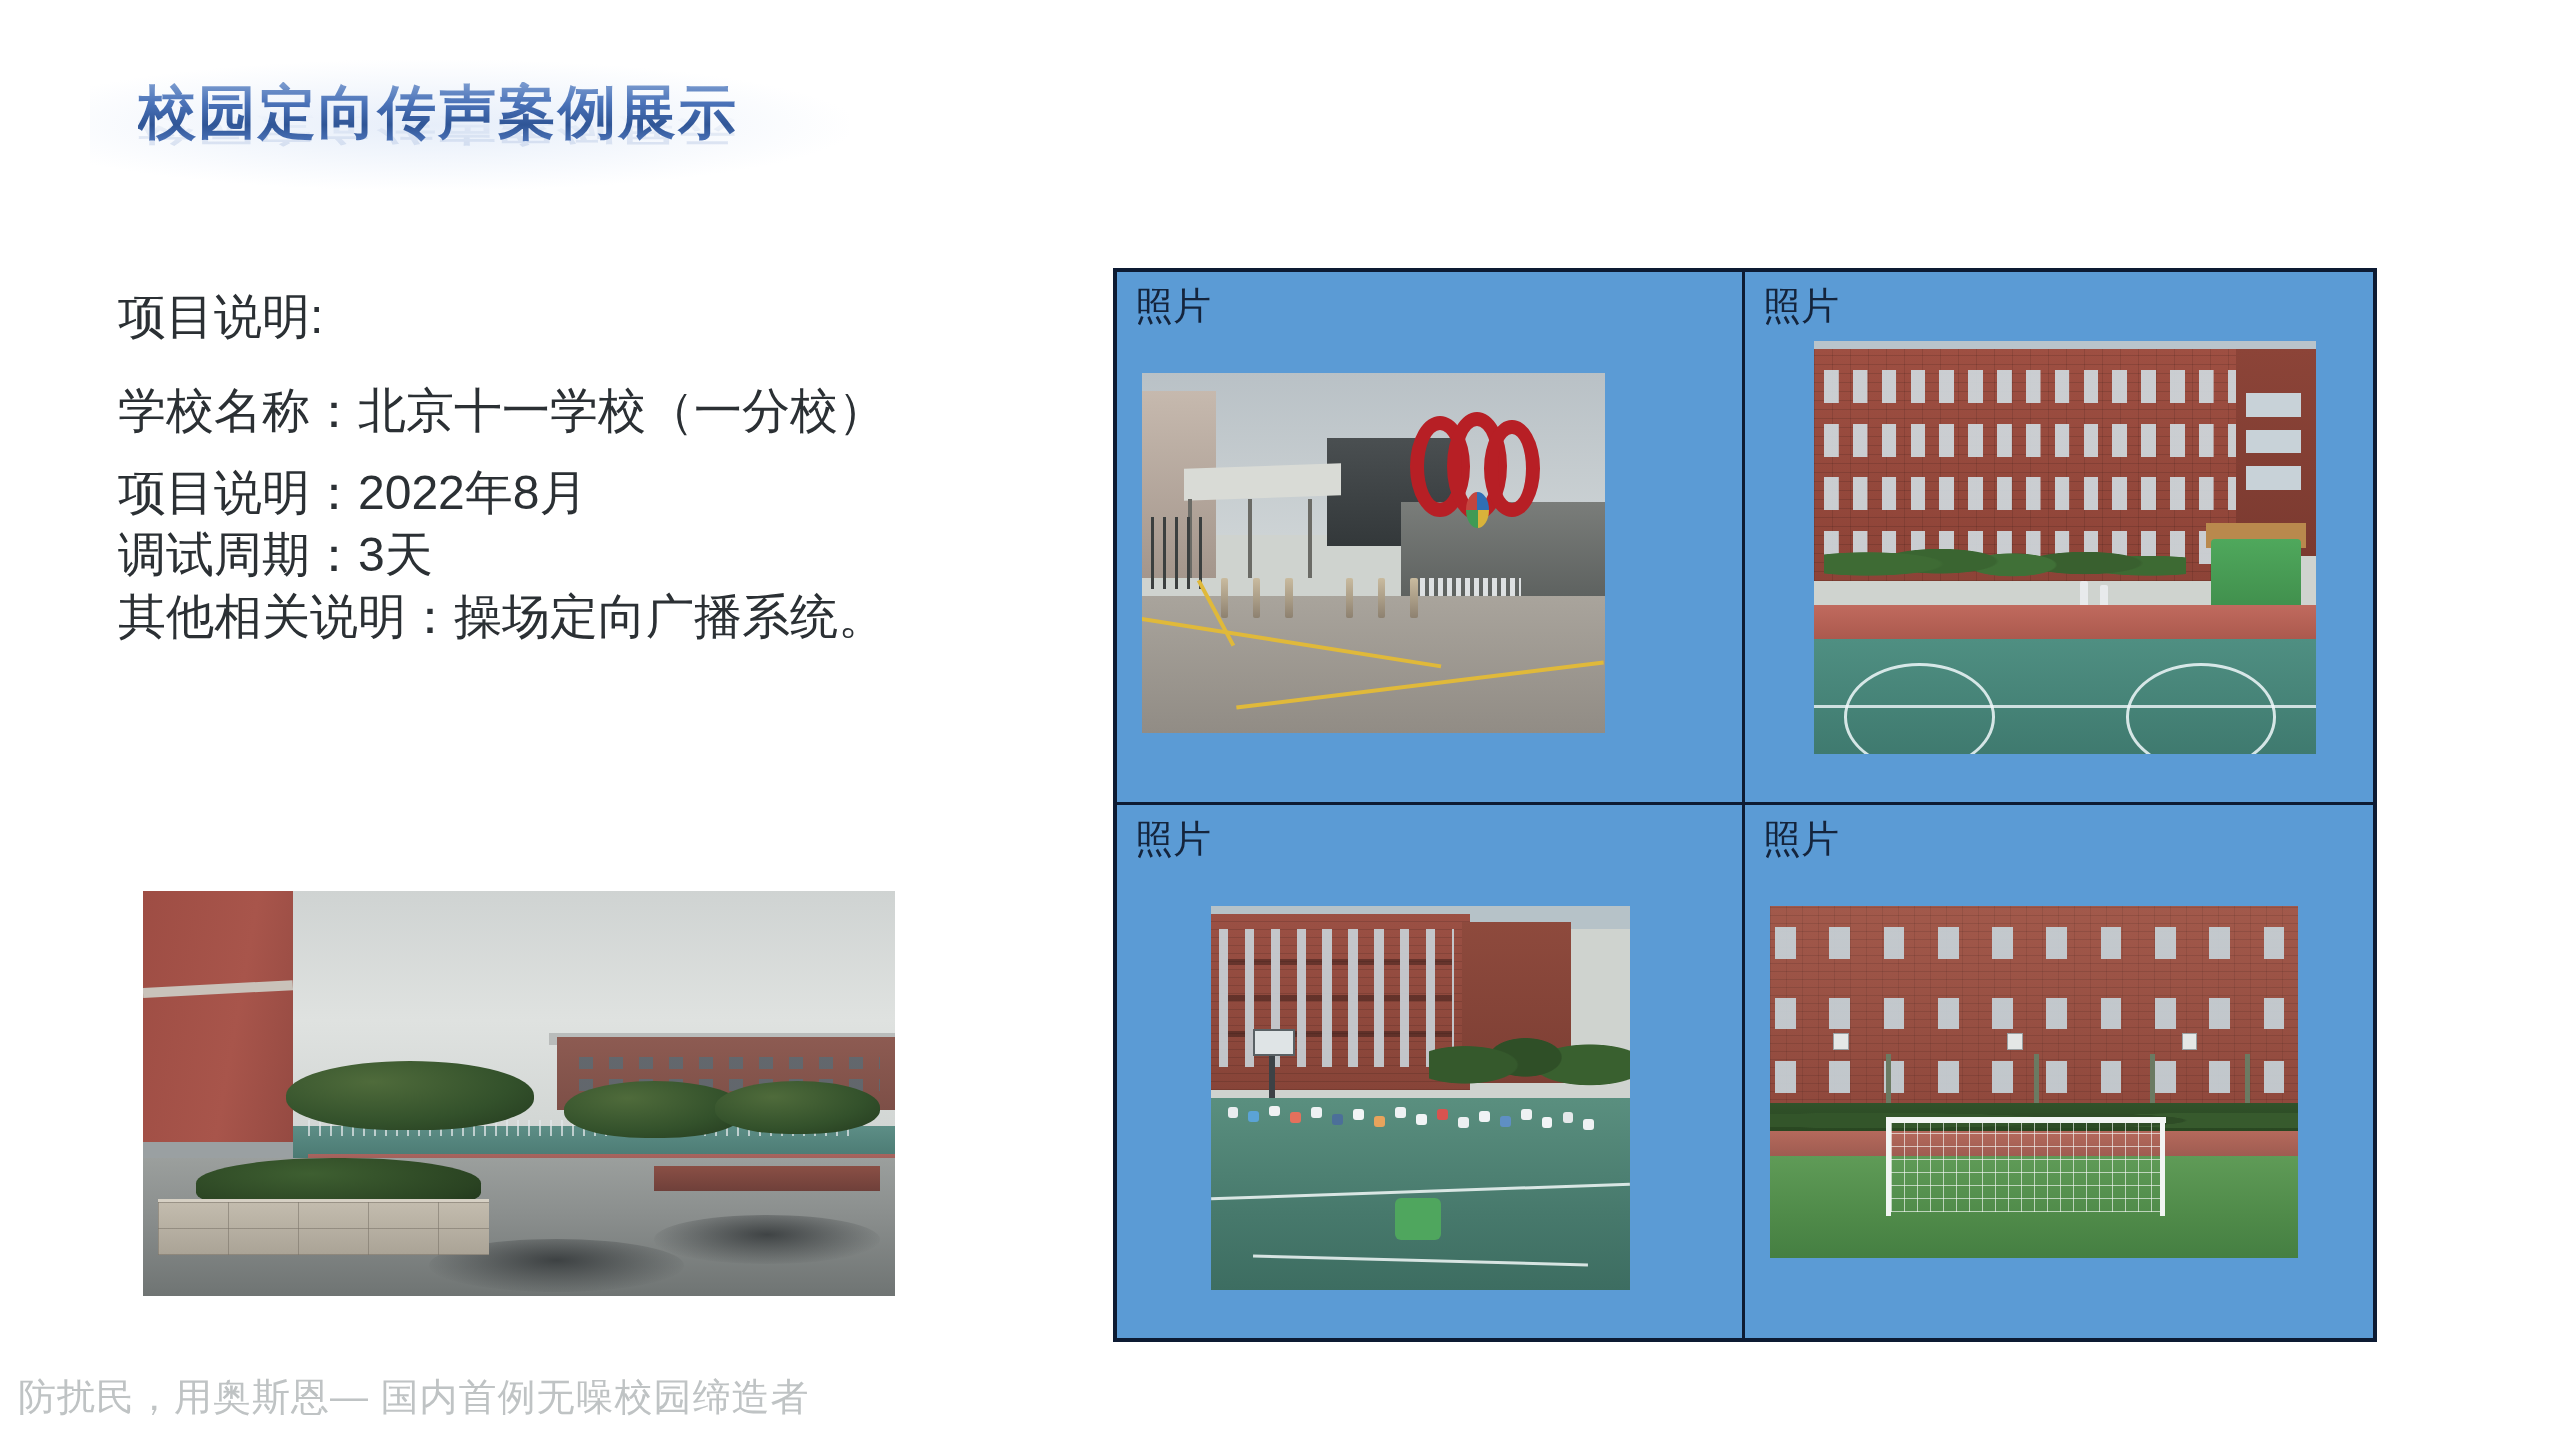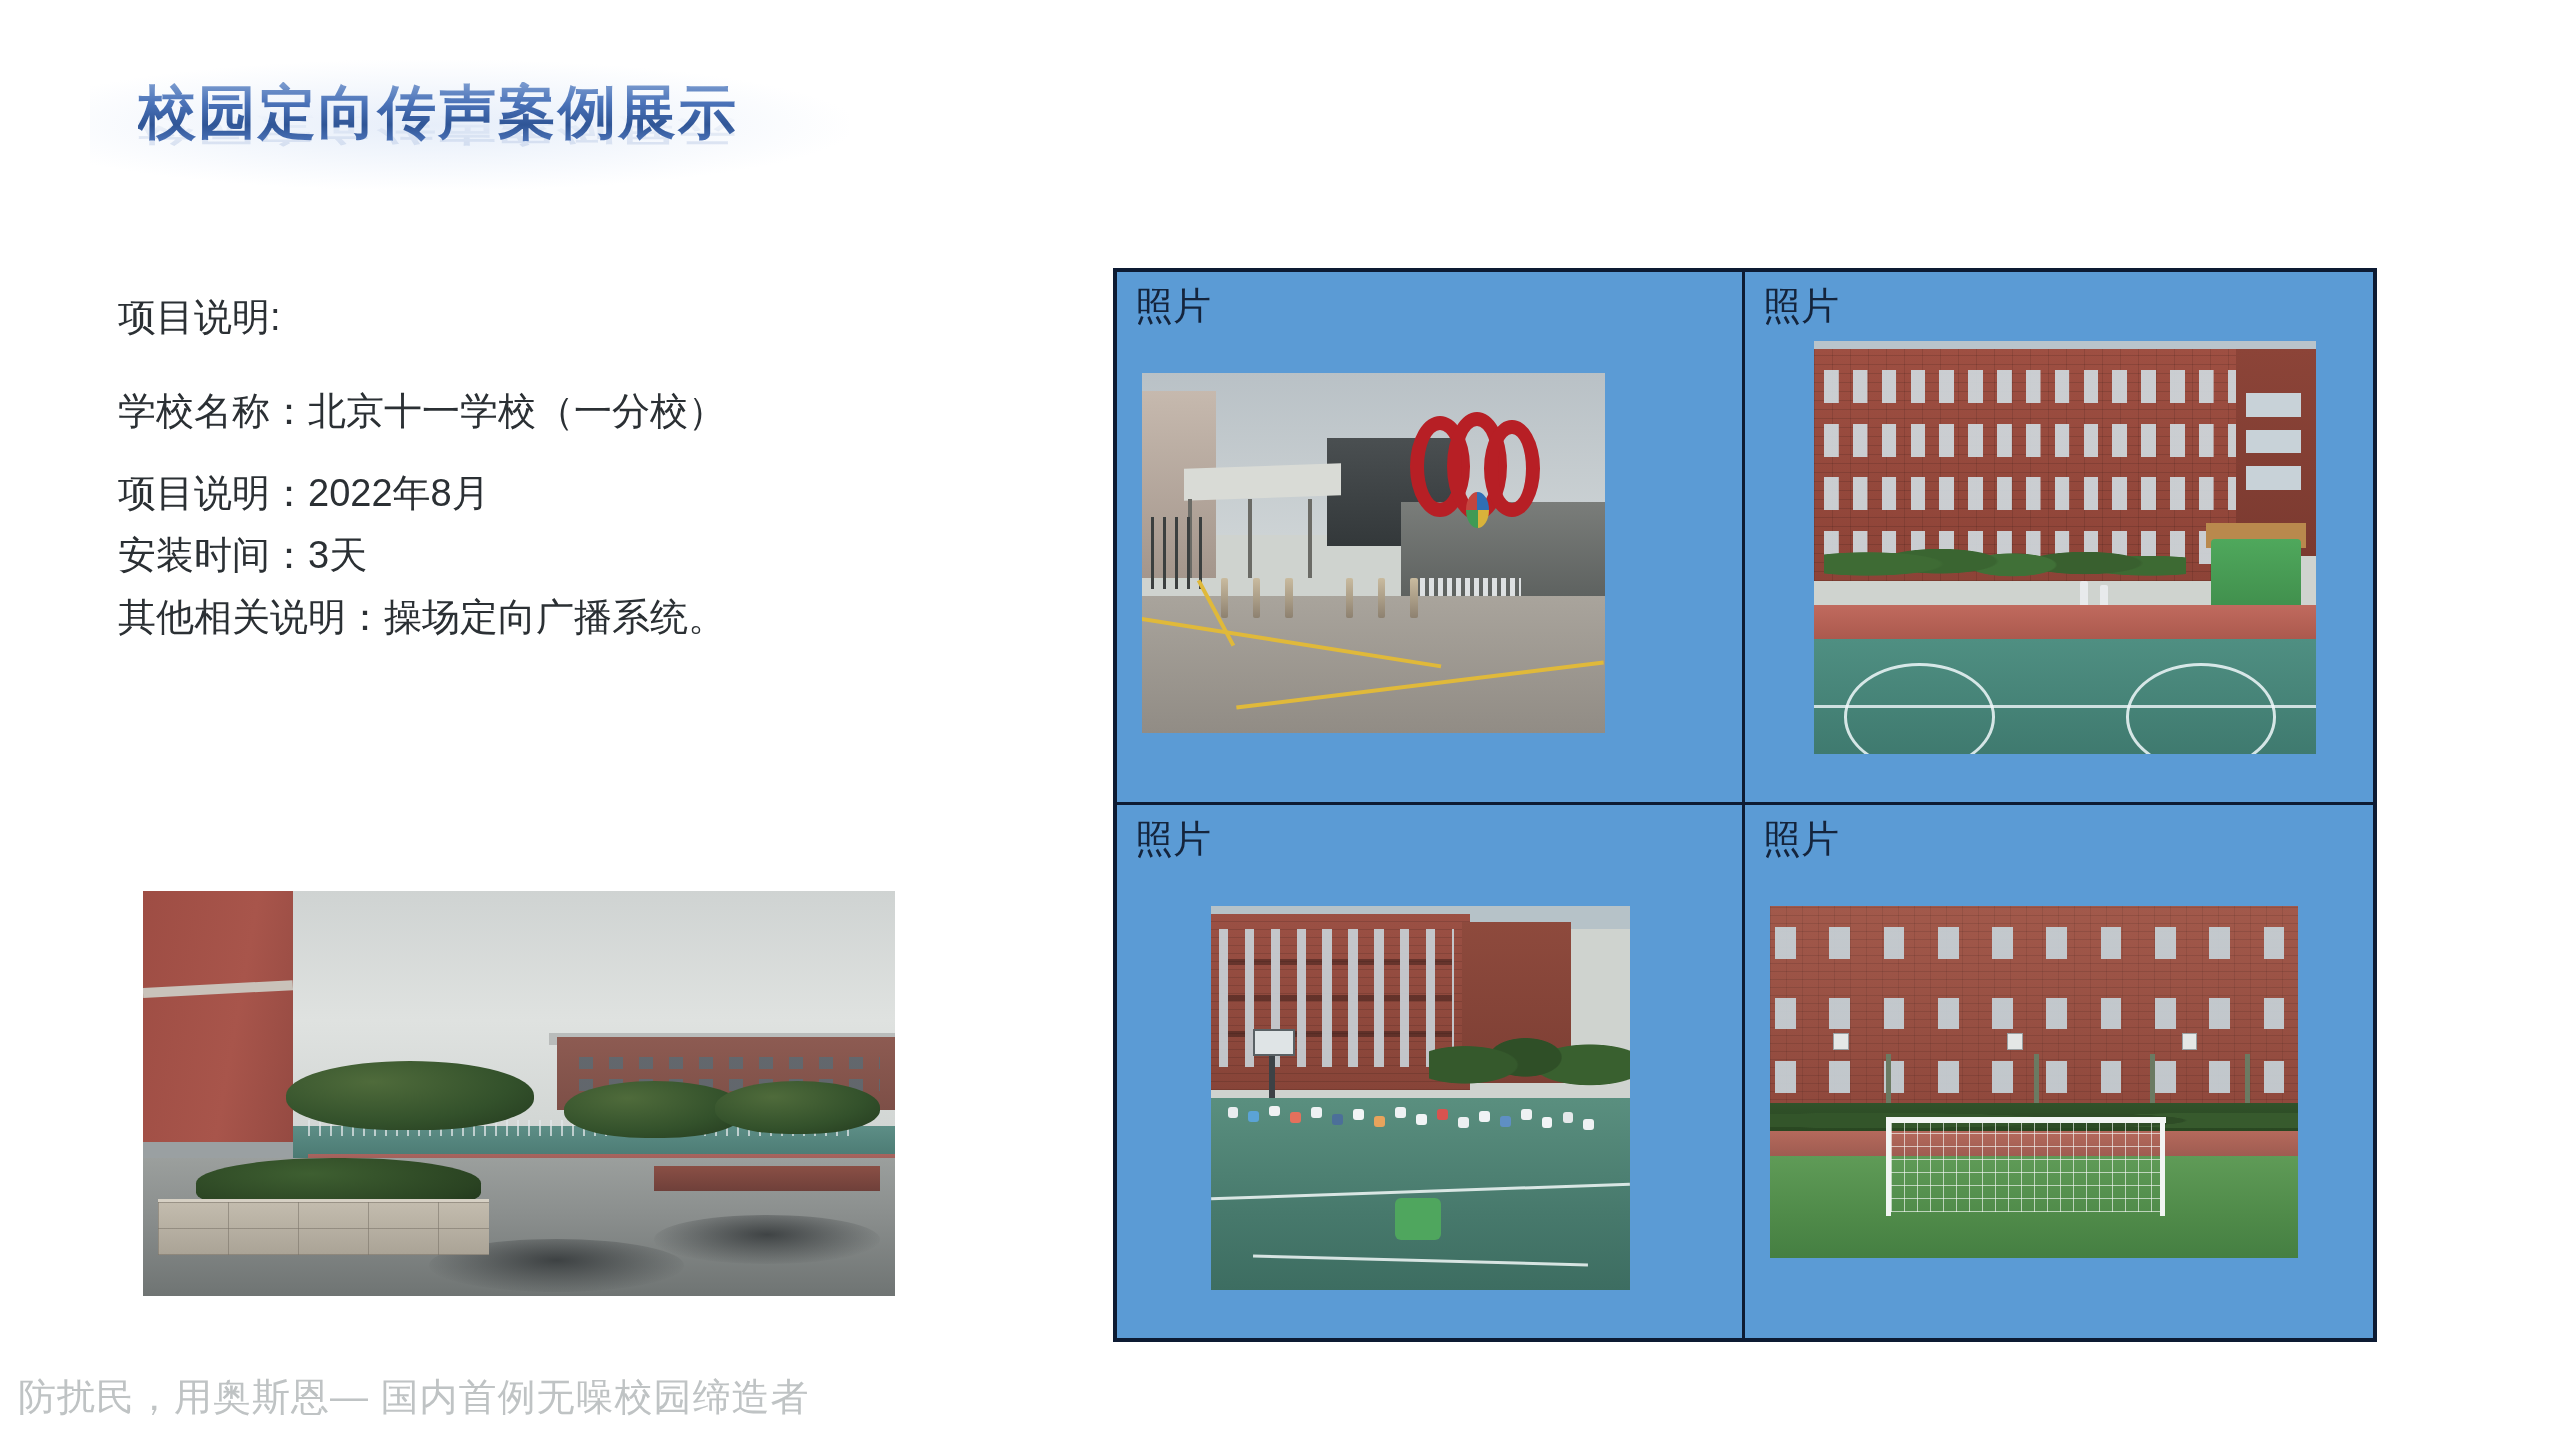--- a/index.html
+++ b/index.html
@@ -59,21 +59,21 @@
   #project-info {
     position: absolute;
     left: 118px;
     top: 286px;
     width: 900px;
     color: #2b3034;
     font-size: 38px;
     line-height: 1.0;
   }
   #project-info .line {
-    font-size: 38px;
+    font-size: 48px;
     line-height: 62px;
     white-space: nowrap;
   }
   #project-info .gap { height: 32px; }
   #project-info .gap-sm { height: 20px; }
 
   
   #left-photo {
     position: absolute;
     left: 143px;
@@ -344,21 +344,21 @@
 <div id="title-glow"></div>
 <div id="slide-title-reflection">校园定向传声案例展示</div>
 <h1 id="slide-title">校园定向传声案例展示</h1>
 
 <div id="project-info">
   <div class="line">项目说明:</div>
   <div class="gap"></div>
   <div class="line">学校名称：北京十一学校（一分校）</div>
   <div class="gap-sm"></div>
   <div class="line">项目说明：2022年8月</div>
-  <div class="line">安装时间：3天</div>
+  <div class="line">调试周期：3天</div>
   <div class="line">其他相关说明：操场定向广播系统。</div>
 </div>
 
 <div id="left-photo">
   <div class="sky"></div>
   <div class="far-roof"></div>
   <div class="far-building"></div>
   <div class="win-row"></div>
   <div class="win-row win-row2"></div>
   <div class="left-wall"></div>

